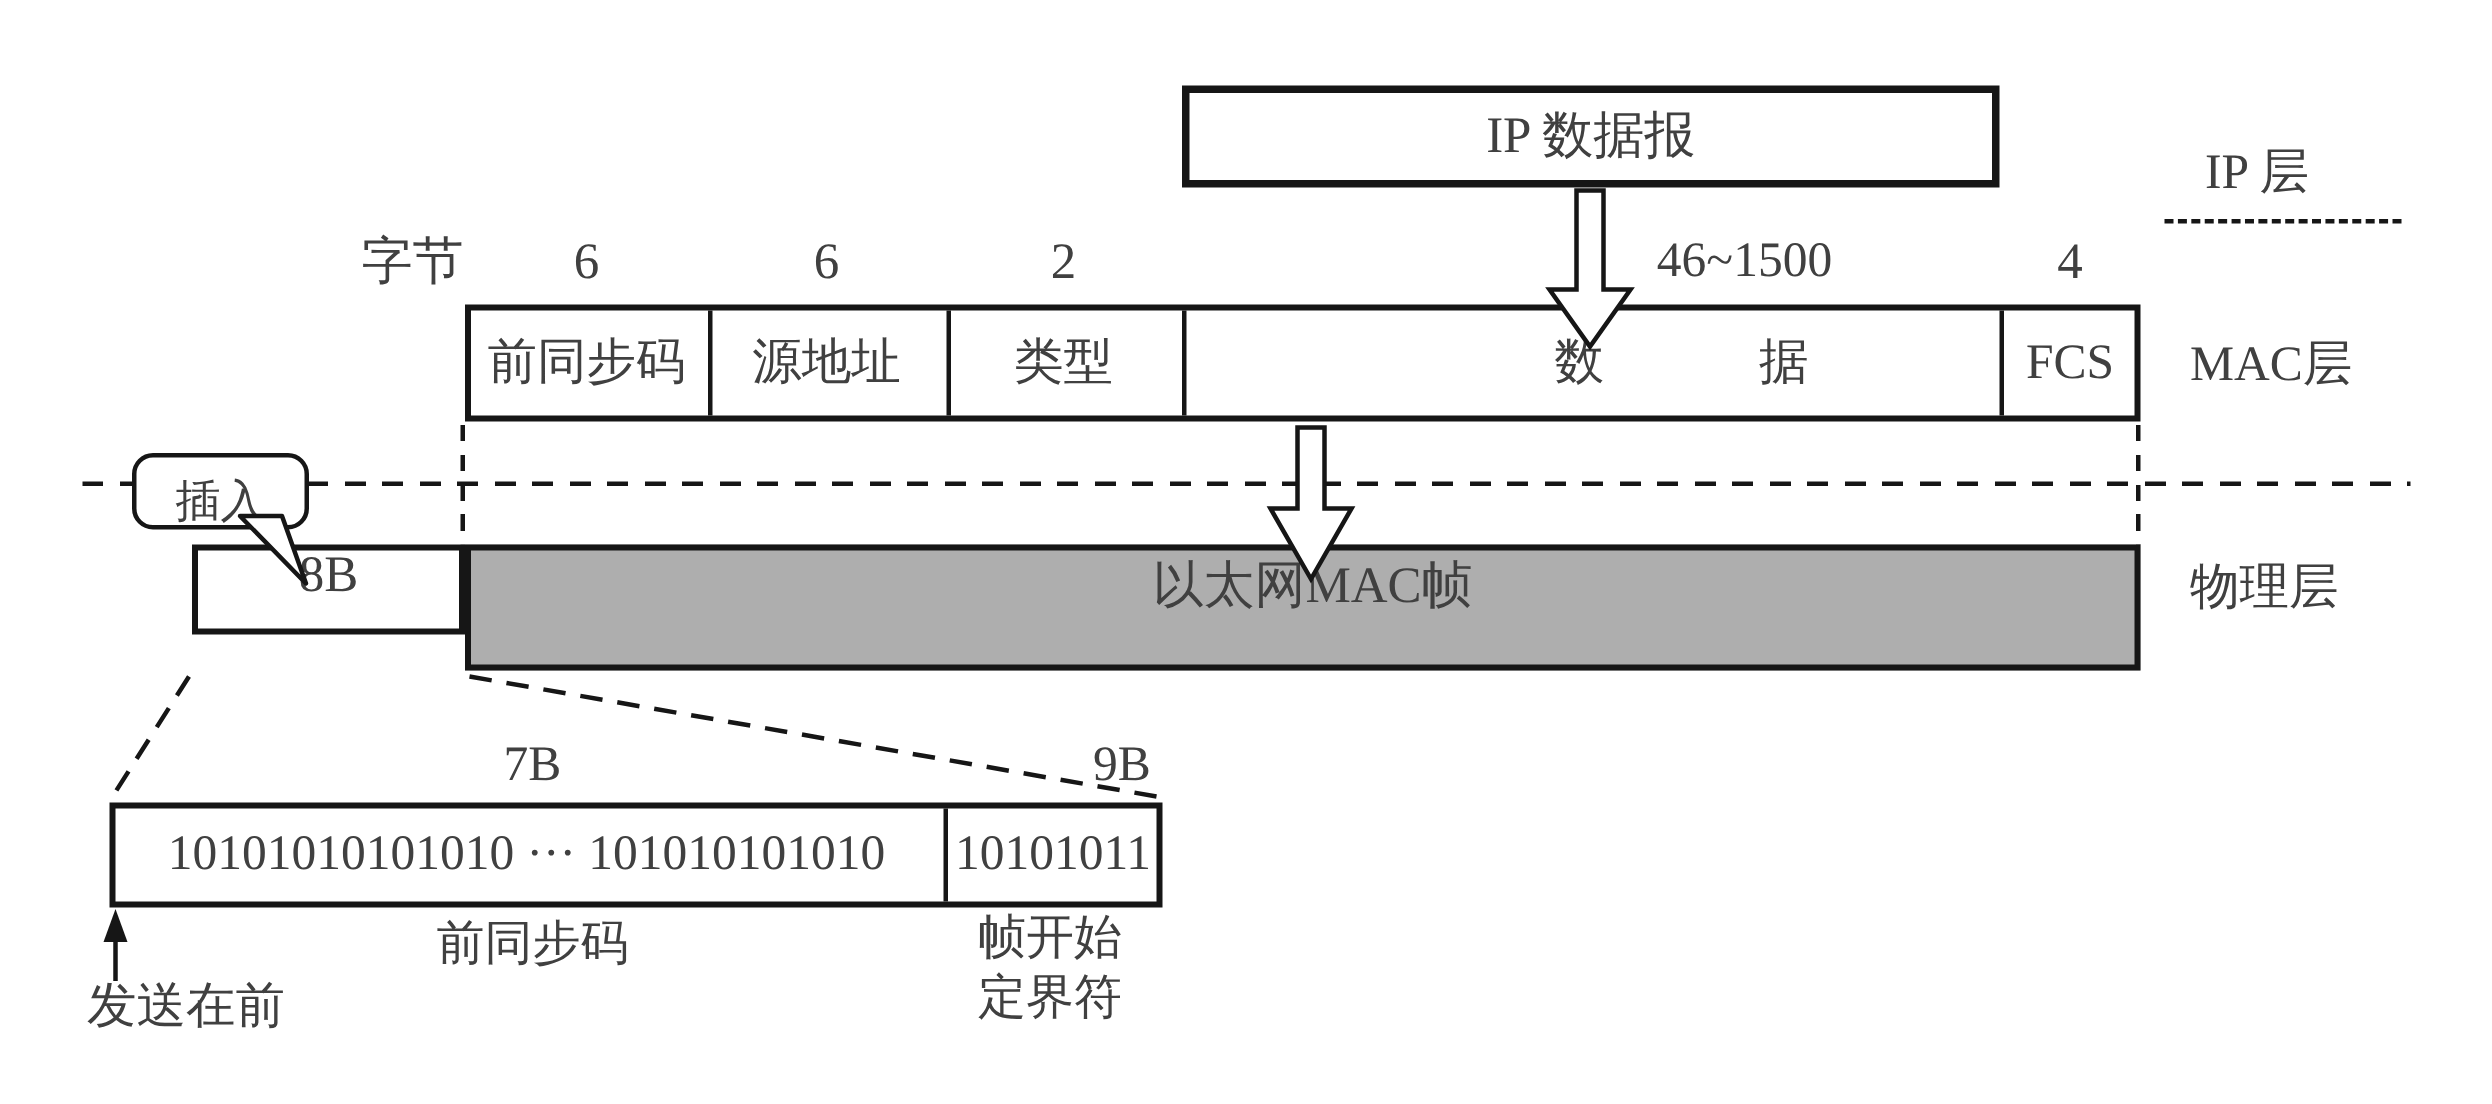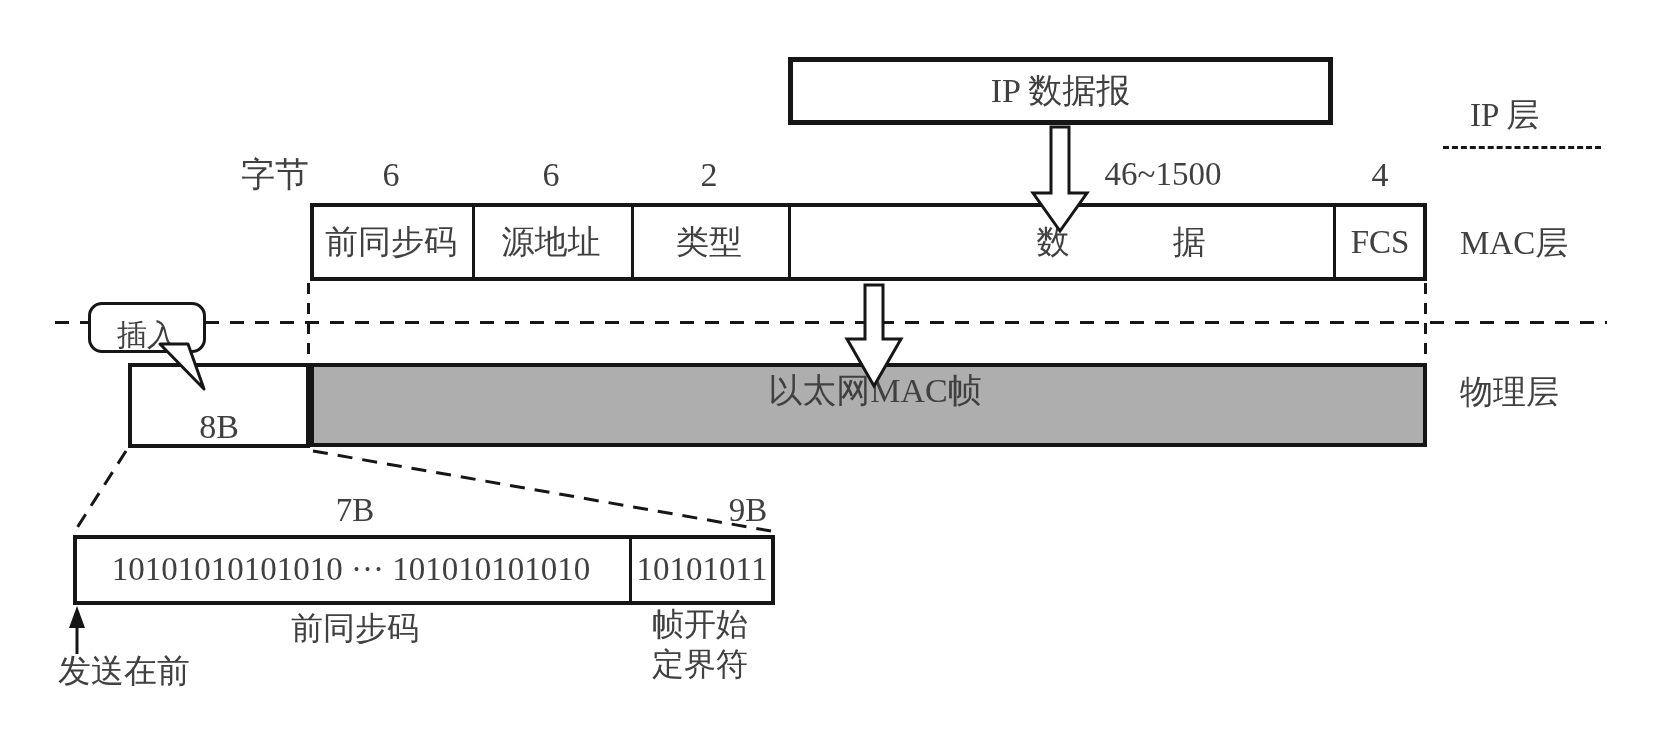--- a/index.html
+++ b/index.html
@@ -26,22 +26,22 @@
   .ip-underline{left:1443px;top:146px;width:158px;height:0;border-top:3px dashed #161616;}
   
   .hdash{left:55px;top:321px;width:1552px;height:3px;
          background:repeating-linear-gradient(90deg,#161616 0 14px,transparent 14px 25px);}
   .vconn{width:3px;height:80px;top:283px;
          background:repeating-linear-gradient(180deg,#161616 0 11px,transparent 11px 20px);}
   
   .callout{left:88px;top:302px;width:112px;height:45px;border:3px solid #161616;border-radius:14px;
            background:#fff;display:flex;align-items:flex-end;justify-content:center;font-size:30px;z-index:3;}
   
-  .pre8-box{left:128px;top:363px;width:182px;height:85px;
-            display:flex;align-items:flex-end;justify-content:center;font-size:34px;}
+  .pre8-box{left:128px;top:363px;width:182px;height:60px;
+            display:flex;align-items:flex-start;justify-content:center;font-size:34px;}
   .gray-band{left:310px;top:363px;width:1117px;height:84px;background:#aeaeae;}
   .frame-lbl{top:374px;font-size:34px;z-index:2;}
   
   .detail-box{left:73px;top:535px;width:702px;height:70px;}
   .bits{top:553px;font-size:33px;}
   .size-lbl{top:494px;font-size:33px;}
   .under-lbl{font-size:32px;}
   svg.overlay{position:absolute;left:0;top:0;z-index:4;pointer-events:none;}
 </style>
 </head>

